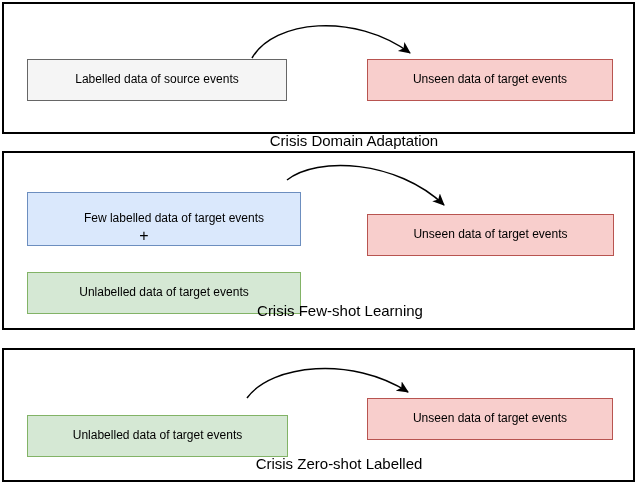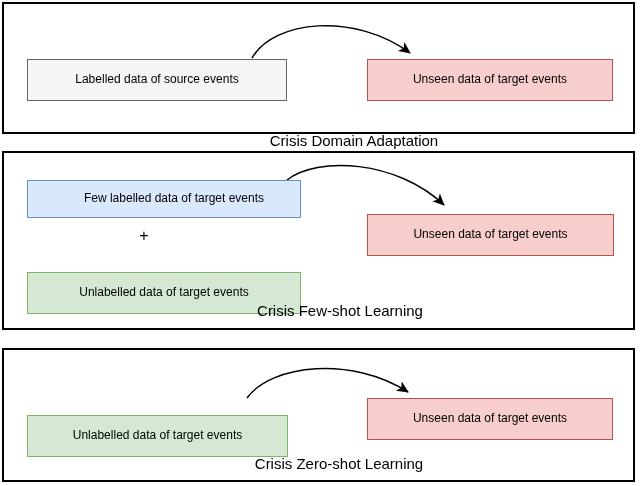--- a/index.html
+++ b/index.html
@@ -38,21 +38,21 @@
   .box.gray  { background: #f5f5f5; border: 1px solid #666666; }
   .box.blue  { background: #dae8fc; border: 1px solid #6c8ebf; }
   .box.green { background: #d5e8d4; border: 1px solid #82b366; margin-top: 16px; }
   .box.red   { background: #f8cecc; border: 1px solid #b85450; }
 
   
   #box-gray-1 { left: 23px;  top: 55px; width: 260px; height: 42px; }
   #box-red-1  { left: 363px; top: 55px; width: 246px; height: 42px; }
   #caption-1  { left: 350px; top: 104px; margin-top: 24px; }
   
-  #box-blue-2  { left: 23px;  top: 27px;  width: 274px; height: 38px; padding-left: 20px; }
+  #box-blue-2  { left: 23px;  top: 39px;  width: 274px; height: 54px; padding-left: 20px; }
   #box-green-2 { left: 23px;  top: 103px; width: 274px; height: 42px; }
   #box-red-2   { left: 363px; top: 61px;  width: 247px; height: 42px; }
   #plus-2      { position: absolute; left: 140px; top: 74px; transform: translateX(-50%);
                  font-size: 16px; }
   #caption-2   { left: 336px; top: 149px; text-align: center; }
   
   #box-green-3 { left: 23px;  top: 49px; width: 261px; height: 42px; }
   #box-red-3   { left: 363px; top: 48px; width: 246px; height: 42px; }
   #caption-3   { left: 335px; top: 105px; }
 
@@ -123,16 +123,16 @@
   <div class="panel" id="panel-3">
     <svg class="arrow-layer">
       <path class="arrow-path" d="M243,48 C268,14 348,6 404,42" marker-end="url(#arrowhead)"></path>
     </svg>
     <div class="box green" id="box-green-3">
       <span>Unlabelled data of target events</span>
     </div>
     <div class="box red" id="box-red-3">
       <span>Unseen data of target events</span>
     </div>
-    <div class="caption" id="caption-3">Crisis Zero-shot Learning</div>
+    <div class="caption" id="caption-3">Crisis Zero-shot Labelled</div>
   </div>
 
 </div>
 
 </body></html>

